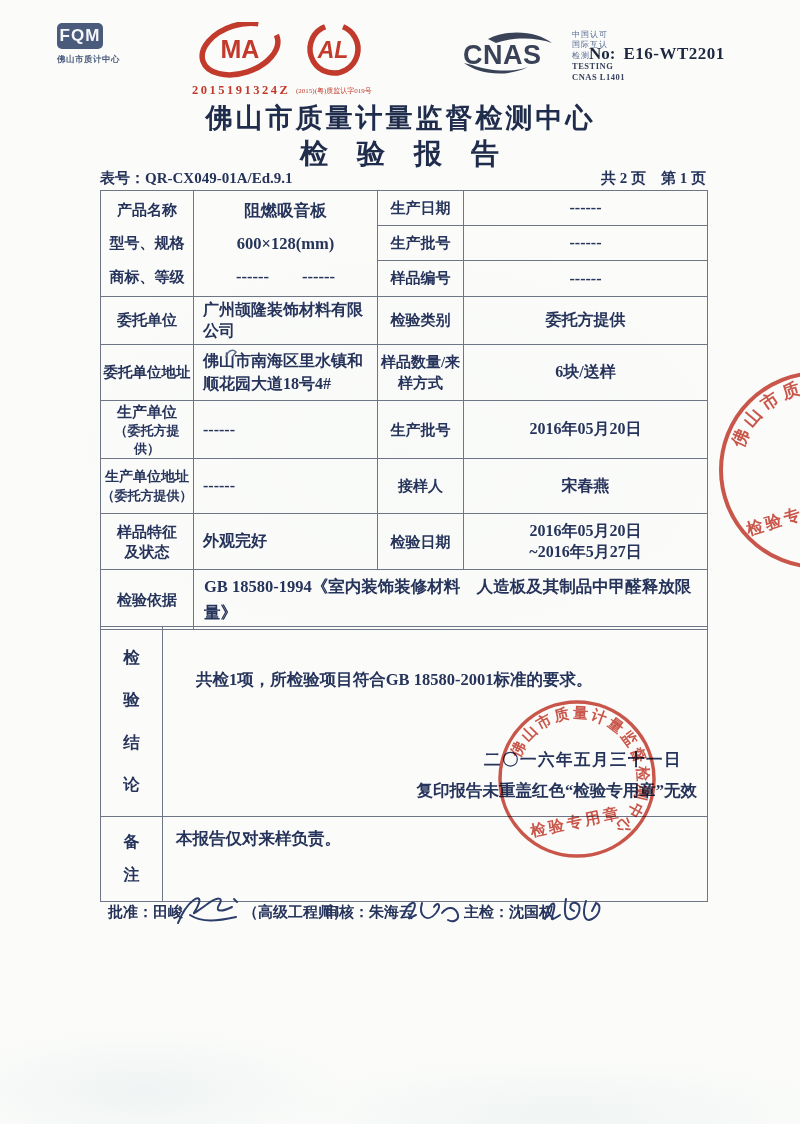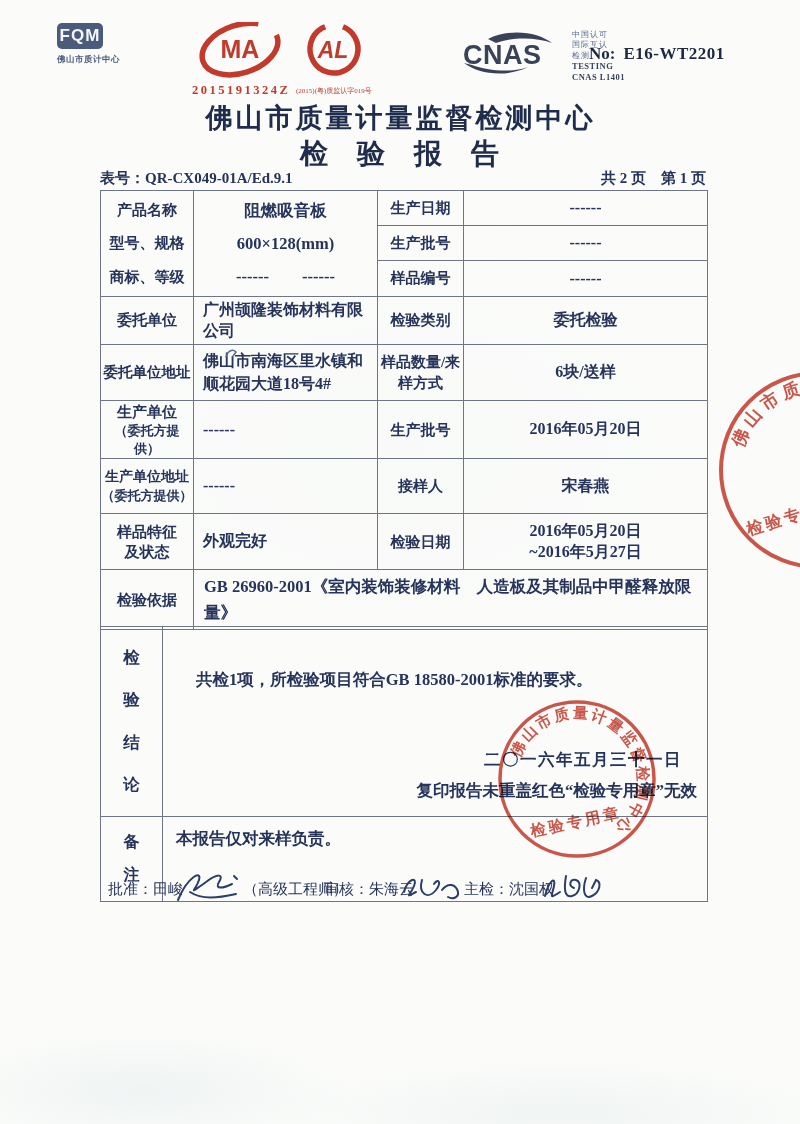--- a/index.html
+++ b/index.html
@@ -43,21 +43,21 @@
   .ctr{text-align:center;}
   .stack{display:flex;flex-direction:column;justify-content:space-around;align-items:center;height:100px;}
   .basis-val{font-weight:bold;font-size:16.5px;line-height:1.55;padding:4px 10px;}
   .vstack{display:flex;flex-direction:column;justify-content:space-around;align-items:center;font-weight:bold;font-size:16.5px;}
   .concl-cell{position:relative;}
   .concl-text{position:absolute;left:33px;top:42px;font-size:16.5px;font-weight:bold;white-space:nowrap;}
   .concl-date{position:absolute;right:25px;top:122px;font-size:16.5px;font-weight:bold;letter-spacing:1.5px;white-space:nowrap;}
   .concl-note{position:absolute;right:10px;top:153px;font-size:16.5px;font-weight:bold;white-space:nowrap;}
   .remark-cell{vertical-align:top;padding:11px 0 0 13px;font-size:16.5px;font-weight:bold;}
   
-  .sigrow{top:866px;left:0;width:800px;height:52px;font-size:15px;font-weight:normal;}
+  .sigrow{top:889px;left:0;width:800px;height:52px;font-size:15px;font-weight:bold;}
   .sigrow .t{position:absolute;top:14px;white-space:nowrap;}
   .sig-svg{position:absolute;}
   .sig-svg path{fill:none;stroke:#2c3d6b;stroke-width:2;stroke-linecap:round;}
   
   .stamp{position:absolute;opacity:0.85;mix-blend-mode:multiply;pointer-events:none;}
   .penmark path{fill:none;stroke:#5b6a8c;stroke-width:1.5;stroke-linecap:round;}
 </style>
 </head>
 <body>
 
@@ -145,21 +145,21 @@
       <td class="val ctr">------</td>
     </tr>
     <tr style="height:36px;">
       <td class="lbl">样品编号</td>
       <td class="val ctr">------</td>
     </tr>
     <tr style="height:48px;">
       <td class="lbl">委托单位</td>
       <td class="val pl">广州颉隆装饰材料有限公司</td>
       <td class="lbl">检验类别</td>
-      <td class="val ctr">委托检验</td>
+      <td class="val ctr">委托方提供</td>
     </tr>
     <tr style="height:56px;">
       <td class="lbl" style="font-size:14.5px;padding:0;">委托单位地址</td>
       <td class="val pl" style="line-height:1.4;padding-right:4px;">佛山市南海区里水镇和顺花园大道18号4#</td>
       <td class="lbl" style="font-size:15px;padding:0 2px;line-height:1.4;">样品数量/来样方式</td>
       <td class="val ctr">6块/送样</td>
     </tr>
     <tr style="height:55px;">
       <td class="lbl">
         <div>生产单位</div>
@@ -185,21 +185,21 @@
       </td>
       <td class="val pl">外观完好</td>
       <td class="lbl">检验日期</td>
       <td class="val ctr">
         <div>2016年05月20日</div>
         <div>~2016年5月27日</div>
       </td>
     </tr>
     <tr style="height:60px;">
       <td class="lbl">检验依据</td>
-      <td colspan="3" class="basis-val">GB 26960-2001《室内装饰装修材料　人造板及其制品中甲醛释放限量》</td>
+      <td colspan="3" class="basis-val">GB 18580-1994《室内装饰装修材料　人造板及其制品中甲醛释放限量》</td>
     </tr>
   </tbody>
     </table>
 
   <table class="t2 abs">
     <colgroup>
         <col style="width:62px">
         <col style="width:545px">
       </colgroup>
     <tbody>

